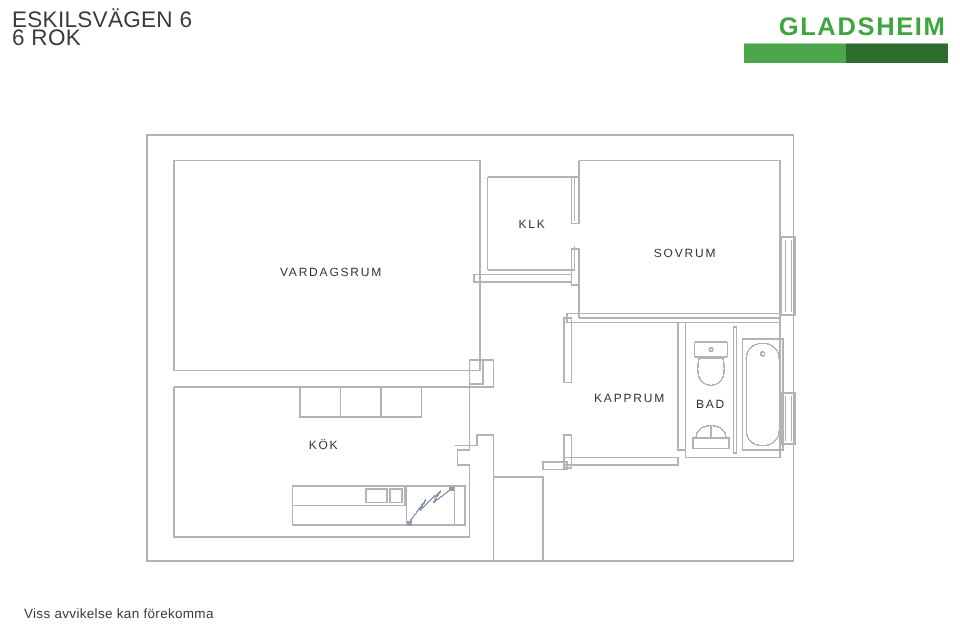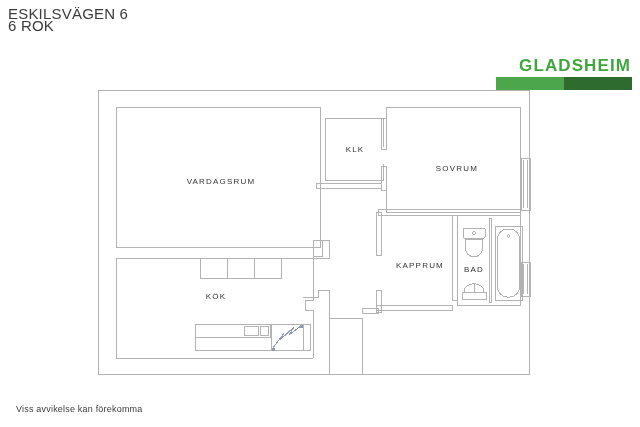--- a/index.html
+++ b/index.html
@@ -88,21 +88,21 @@
 </style>
 </head>
 <body>
 
 <div id="header-address">
   <div class="addr-line">ESKILSVÄGEN 6</div>
   <div class="addr-line">6 ROK</div>
 </div>
 
 <div id="brand-logo">
-  <div id="brand-wordmark" style="color: rgb(63, 166, 63); margin-top: 48px;">GLADSHEIM</div>
+  <div id="brand-wordmark" style="color: rgb(63, 166, 63);">GLADSHEIM</div>
   <div id="brand-bar">
     <div id="brand-bar-light" style="background: rgb(76, 166, 76);"></div>
     <div id="brand-bar-dark" style="background: rgb(46, 107, 46);"></div>
   </div>
 </div>
 
 <div id="floorplan-canvas">
 <svg id="floorplan-svg" width="640" height="427" viewBox="0 0 640 427" xmlns="http://www.w3.org/2000/svg">
 
   <g id="plan-geometry" fill="none" stroke="#b3b3b3" stroke-width="1" shape-rendering="crispEdges">

